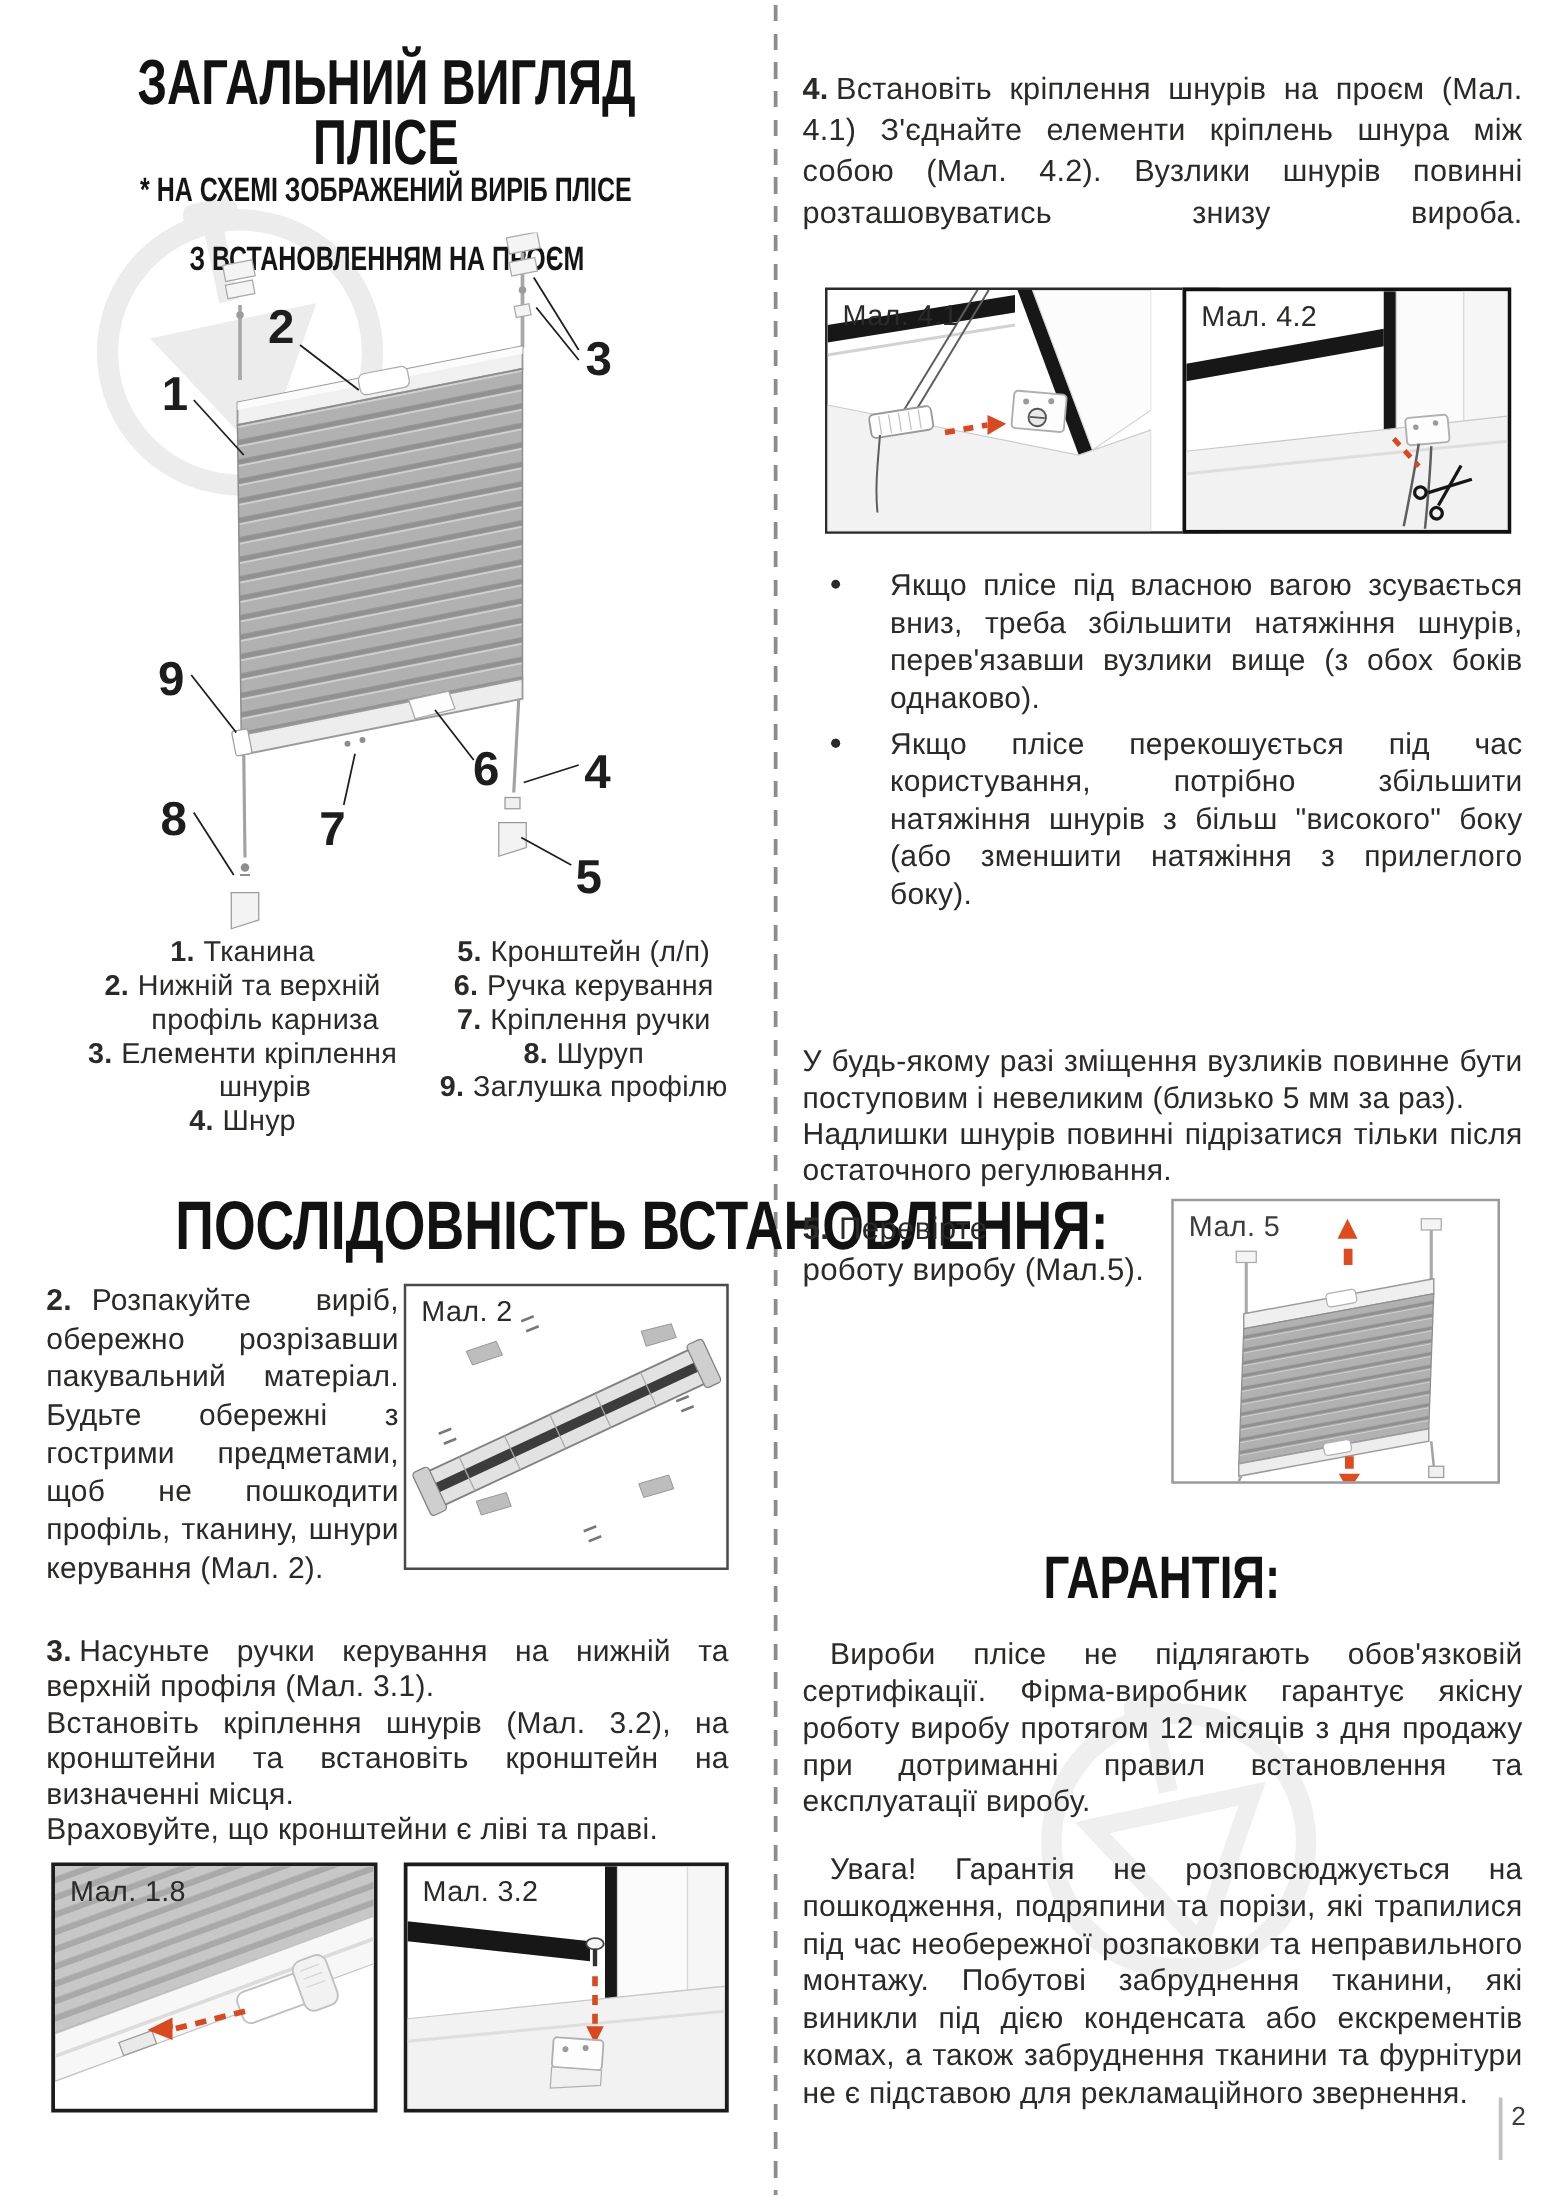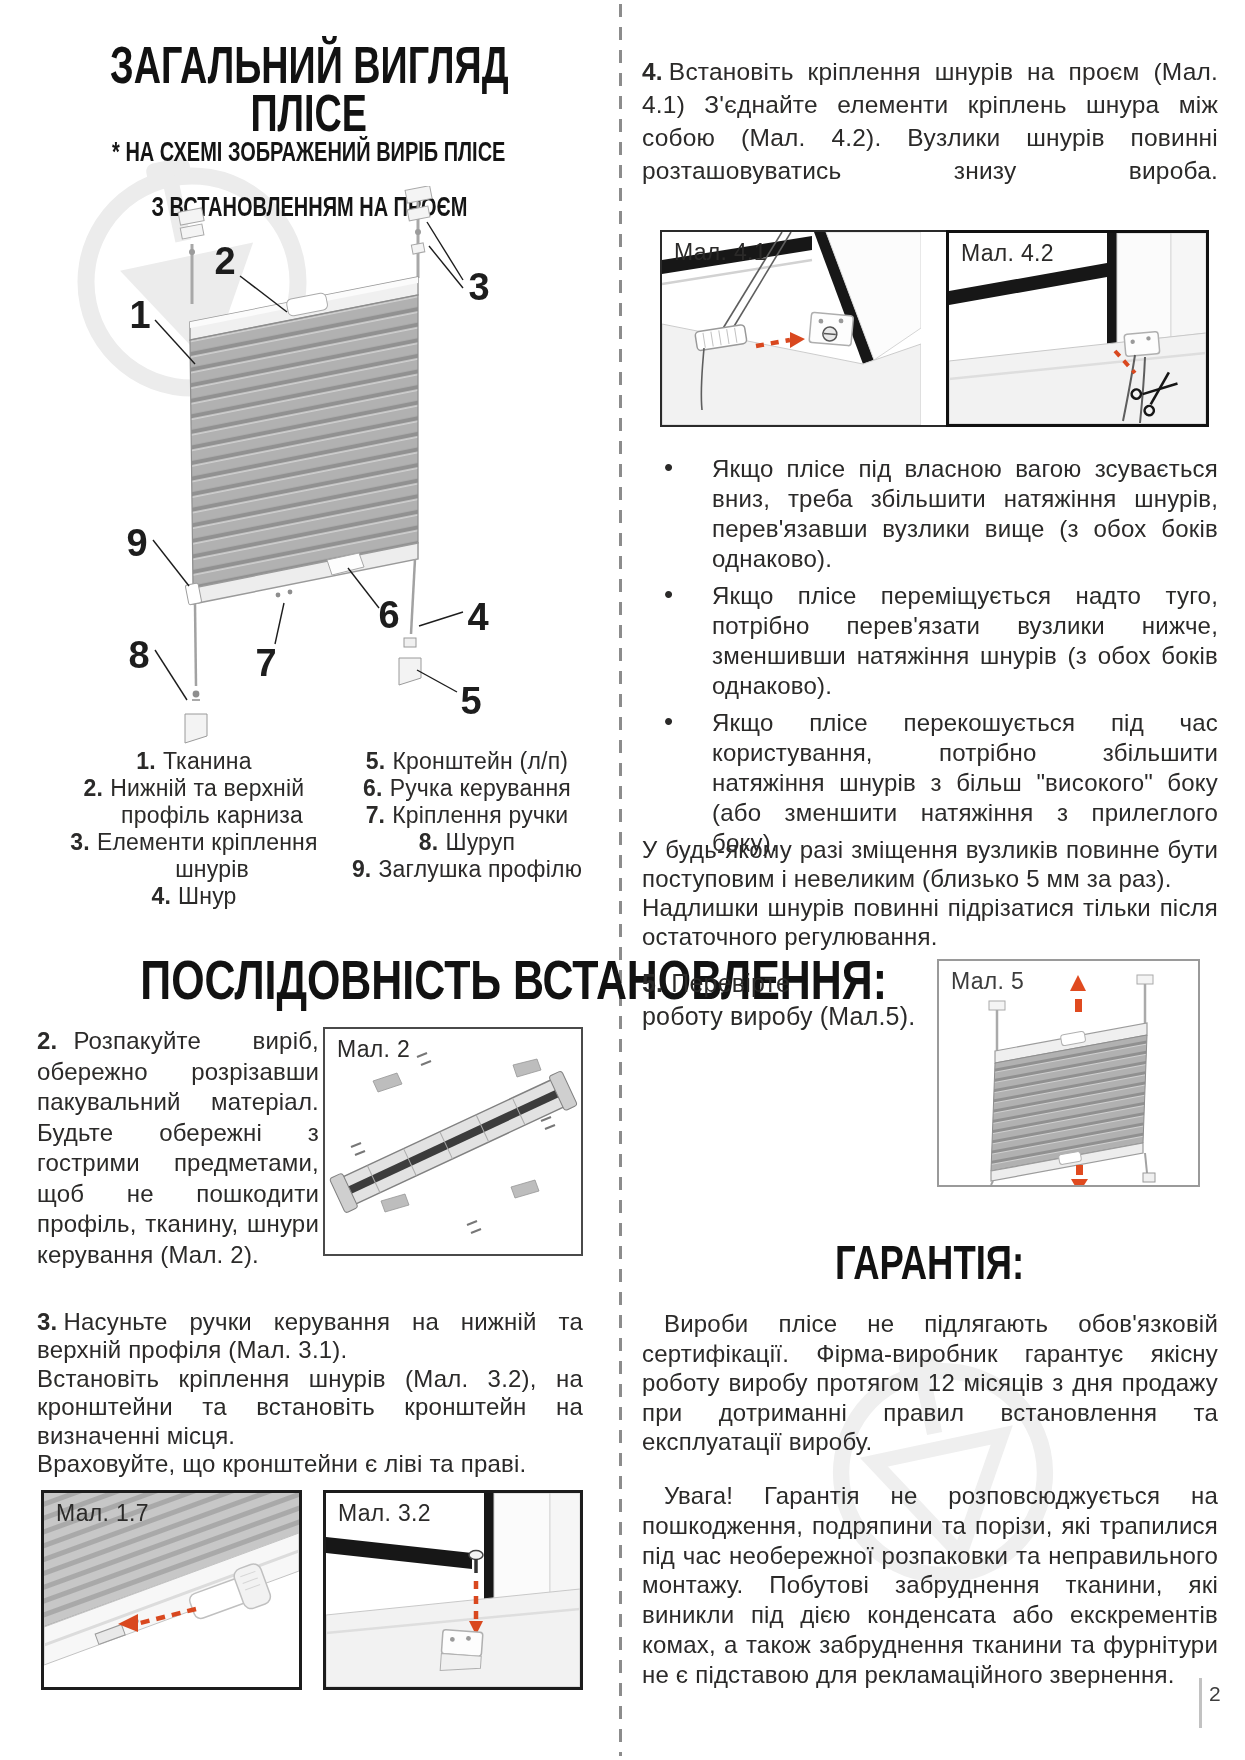--- a/index.html
+++ b/index.html
@@ -186,21 +186,21 @@
       </svg>
     </div>
 
     <div class="abs body-text just" style="left:2px;top:1308px;width:546px;font-size:24px;line-height:28.4px;">
       <div><span class="num" style="padding-right:6px;">3.</span><span>Насуньте ручки керування на нижній та верхній профіля (Мал. 3.1).</span></div>
       <div>Встановіть кріплення шнурів (Мал. 3.2), на кронштейни та встановіть кронштейн на визначенні місця.</div>
       <div>Враховуйте, що кронштейни є ліві та праві.</div>
     </div>
 
     <div class="fig" style="left:6px;top:1490px;width:261px;height:200px;border:3px solid #1c1c1c;">
-      <div class="fig-label">Мал. 1.7</div>
+      <div class="fig-label">Мал. 1.8</div>
       <svg width="255" height="194" viewBox="0 0 255 194">
         <defs>
           <pattern id="pl31" width="10" height="13" patternUnits="userSpaceOnUse" patternTransform="rotate(-20)">
             <rect width="10" height="13" fill="#c7c7c7"></rect>
               <rect y="8" width="10" height="5" fill="#a9a9a9"></rect>
           </pattern>
         </defs>
         <polygon points="0,0 255,0 255,40 0,134" fill="url(#pl31)"></polygon>
         <polygon points="0,134 255,40 255,78 0,172" fill="#f7f7f7" stroke="#c2c2c2"></polygon>
         <line x1="0" y1="152" x2="255" y2="58" stroke="#dcdcdc" stroke-width="3"></line>
@@ -303,21 +303,21 @@
           <line x1="-16" y1="-6" x2="18" y2="7"></line>
           <line x1="-16" y1="7" x2="18" y2="-7"></line>
           <circle cx="-21" cy="-10" r="4.6"></circle>
           <circle cx="-21" cy="11" r="4.6"></circle>
         </g>
       </svg>
     </div>
 
     <div class="abs body-text" style="left:0;top:443px;width:576px;">
       <div class="bullet"><span class="b-dot">•</span><span>Якщо плісе під власною вагою зсувається вниз, треба збільшити натяжіння шнурів, перев'язавши вузлики вище (з обох боків однаково).</span></div>
-      <div class="bullet"><span class="b-dot">•</span><span>Якщо плісе переміщується надто туго, потрібно перев'язати вузлики нижче, зменшивши натяжіння шнурів (з обох боків однаково).</span></div>
+      <div class="bullet"><span class="b-dot">•</span></div>
       <div class="bullet"><span class="b-dot">•</span><span>Якщо плісе перекошується під час користування, потрібно збільшити натяжіння шнурів з більш "високого" боку (або зменшити натяжіння з прилеглого боку).</span></div>
     </div>
 
     <div class="abs body-text just" style="left:0;top:824px;width:576px;font-size:24px;line-height:29px;">
       <div>У будь-якому разі зміщення вузликів повинне бути поступовим і невеликим (близько 5 мм за раз).</div>
       <div>Надлишки шнурів повинні підрізатися тільки після остаточного регулювання.</div>
     </div>
 
     <div class="abs body-text" style="left:0;top:956px;width:280px;font-size:25px;line-height:33px;">
       <div><span class="num" style="padding-right:8px;">5.</span><span>Перевірте</span></div>

